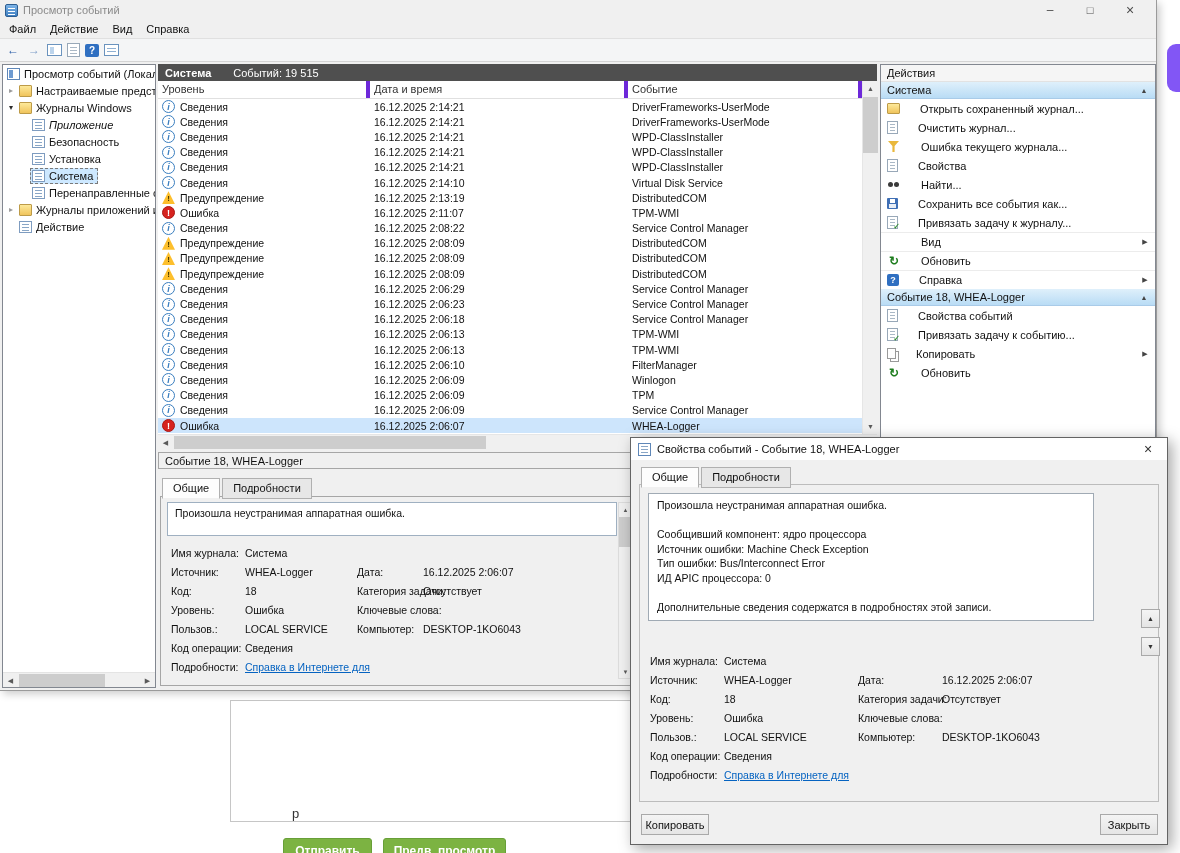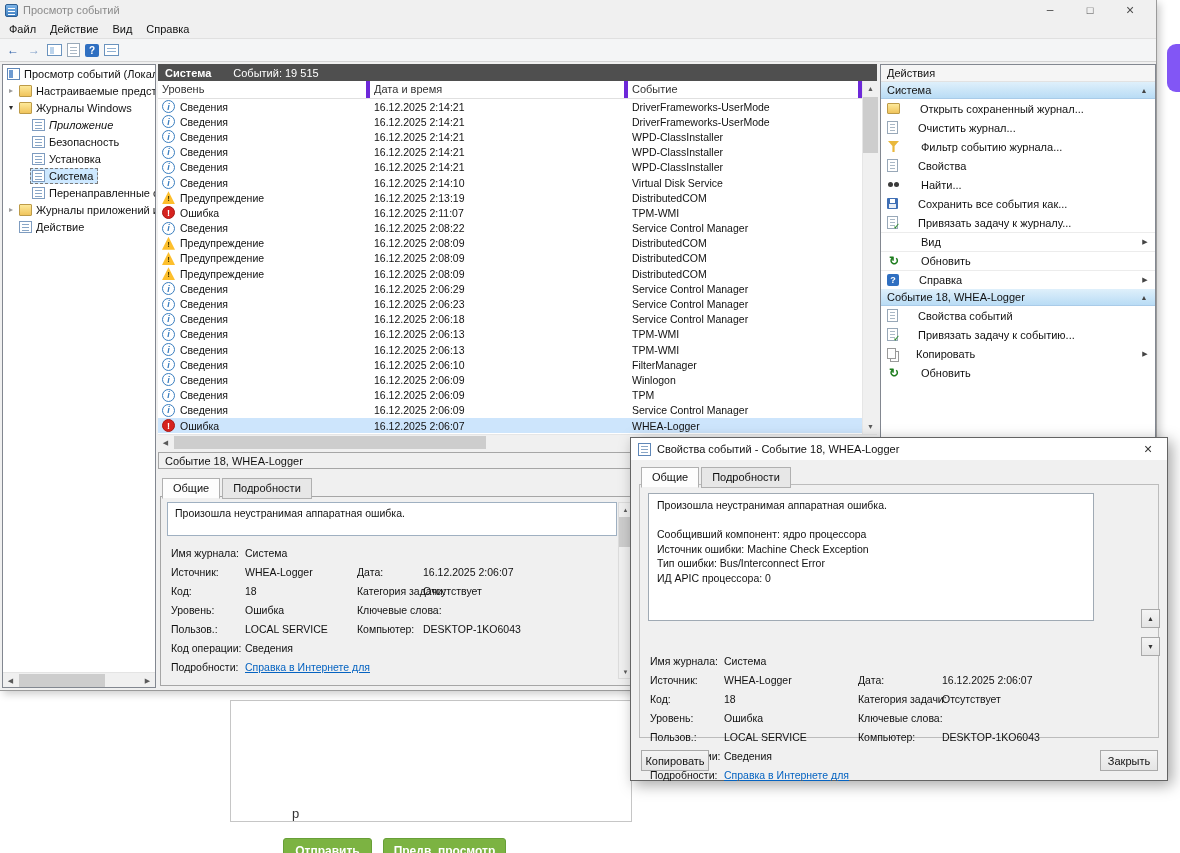--- a/index.html
+++ b/index.html
@@ -142,21 +142,21 @@
   .ai-save{background:#3f6fb5;width:11px;height:11px;border-radius:1px}
   .ai-save::before{content:"";position:absolute;left:3px;top:1px;width:5px;height:4px;background:#fff}
   .ai-save::after{content:"";position:absolute;left:2px;bottom:1px;width:7px;height:4px;background:#e8eef6}
   .ai-refresh::before{content:"↻";color:#1e7d1e;font-weight:bold;font-size:12px}
   .ai-help{background:#2f6fc1;border-radius:2px;width:12px;height:12px;color:#fff;font-size:9px;font-weight:bold}
   .ai-help::before{content:"?"}
   .ai-copy{background:#fff;border:1px solid #9a9a9a;width:9px;height:11px;box-shadow:3px 3px 0 -1px #fff,3px 3px 0 0 #9a9a9a}
   .ai-none{width:14px}
 
   
-  .dialog{position:absolute;left:630px;top:437px;width:538px;height:344px;background:#f0f0f0;border:1px solid #646464;
+  .dialog{position:absolute;left:630px;top:437px;width:538px;height:408px;background:#f0f0f0;border:1px solid #646464;
     box-shadow:4px 4px 14px rgba(0,0,0,.35);z-index:10}
   .dlg-title{height:22px;background:#fff;display:flex;align-items:center;padding:0 4px 0 7px}
   .dlg-icon{width:13px;height:13px;background:#fff;border:1px solid #5f87b8;position:relative;flex:none}
   .dlg-icon::before{content:"";position:absolute;left:2px;top:2px;right:2px;height:1px;background:#89a6c6;box-shadow:0 3px 0 #89a6c6,0 6px 0 #89a6c6}
   .dlg-title-text{margin-left:6px;flex:1;white-space:nowrap;overflow:hidden}
   .dlg-close{width:30px;height:20px;display:flex;align-items:center;justify-content:center;color:#333;font-size:13px}
   .dlg-tabs{position:absolute;left:10px;top:29px;display:flex;z-index:2}
   .dlg-box{position:absolute;left:8px;right:8px;top:46px;bottom:42px;border:1px solid #bcbcbc;background:#f0f0f0}
   .dlg-desc{position:absolute;left:8px;top:8px;width:446px;height:128px;background:#fff;border:1px solid #a0aab4;padding:5px 8px;font-size:10.5px;overflow:hidden}
   .dline{height:14.5px;white-space:nowrap}
@@ -549,21 +549,21 @@
           <div class="aitem">
             <span class="aicon ai-open-folder"></span>
             <span class="alabel">Открыть сохраненный журнал...</span>
           </div>
           <div class="aitem">
             <span class="aicon ai-clear"></span>
             <span class="alabel">Очистить журнал...</span>
           </div>
           <div class="aitem">
             <span class="aicon ai-filter"></span>
-            <span class="alabel">Фильтр событию журнала...</span>
+            <span class="alabel">Ошибка текущего журнала...</span>
           </div>
           <div class="aitem">
             <span class="aicon ai-properties"></span>
             <span class="alabel">Свойства</span>
           </div>
           <div class="aitem">
             <span class="aicon ai-find"></span>
             <span class="alabel">Найти...</span>
           </div>
           <div class="aitem">
@@ -625,20 +625,21 @@
       </div>
     <div class="dlg-box">
       <div class="dlg-desc" id="ddesc">
           <div class="dline">Произошла неустранимая аппаратная ошибка.</div>
           <div class="dline">&nbsp;</div>
           <div class="dline">Сообщивший компонент: ядро процессора</div>
           <div class="dline">Источник ошибки: Machine Check Exception</div>
           <div class="dline">Тип ошибки: Bus/Interconnect Error</div>
           <div class="dline">ИД APIC процессора: 0</div>
           <div class="dline">&nbsp;</div>
+          <div class="dline">Дополнительные сведения содержатся в подробностях этой записи.</div>
         </div>
       <div class="fields dialog-f" id="dfields">
           <div class="frow">
             <span class="flabel f1">Имя журнала:</span>
             <span class="fvalue v1">Система</span>
           </div>
           <div class="frow">
             <span class="flabel f1">Источник:</span>
             <span class="fvalue v1">WHEA-Logger</span>
             <span class="flabel f2">Дата:</span>

